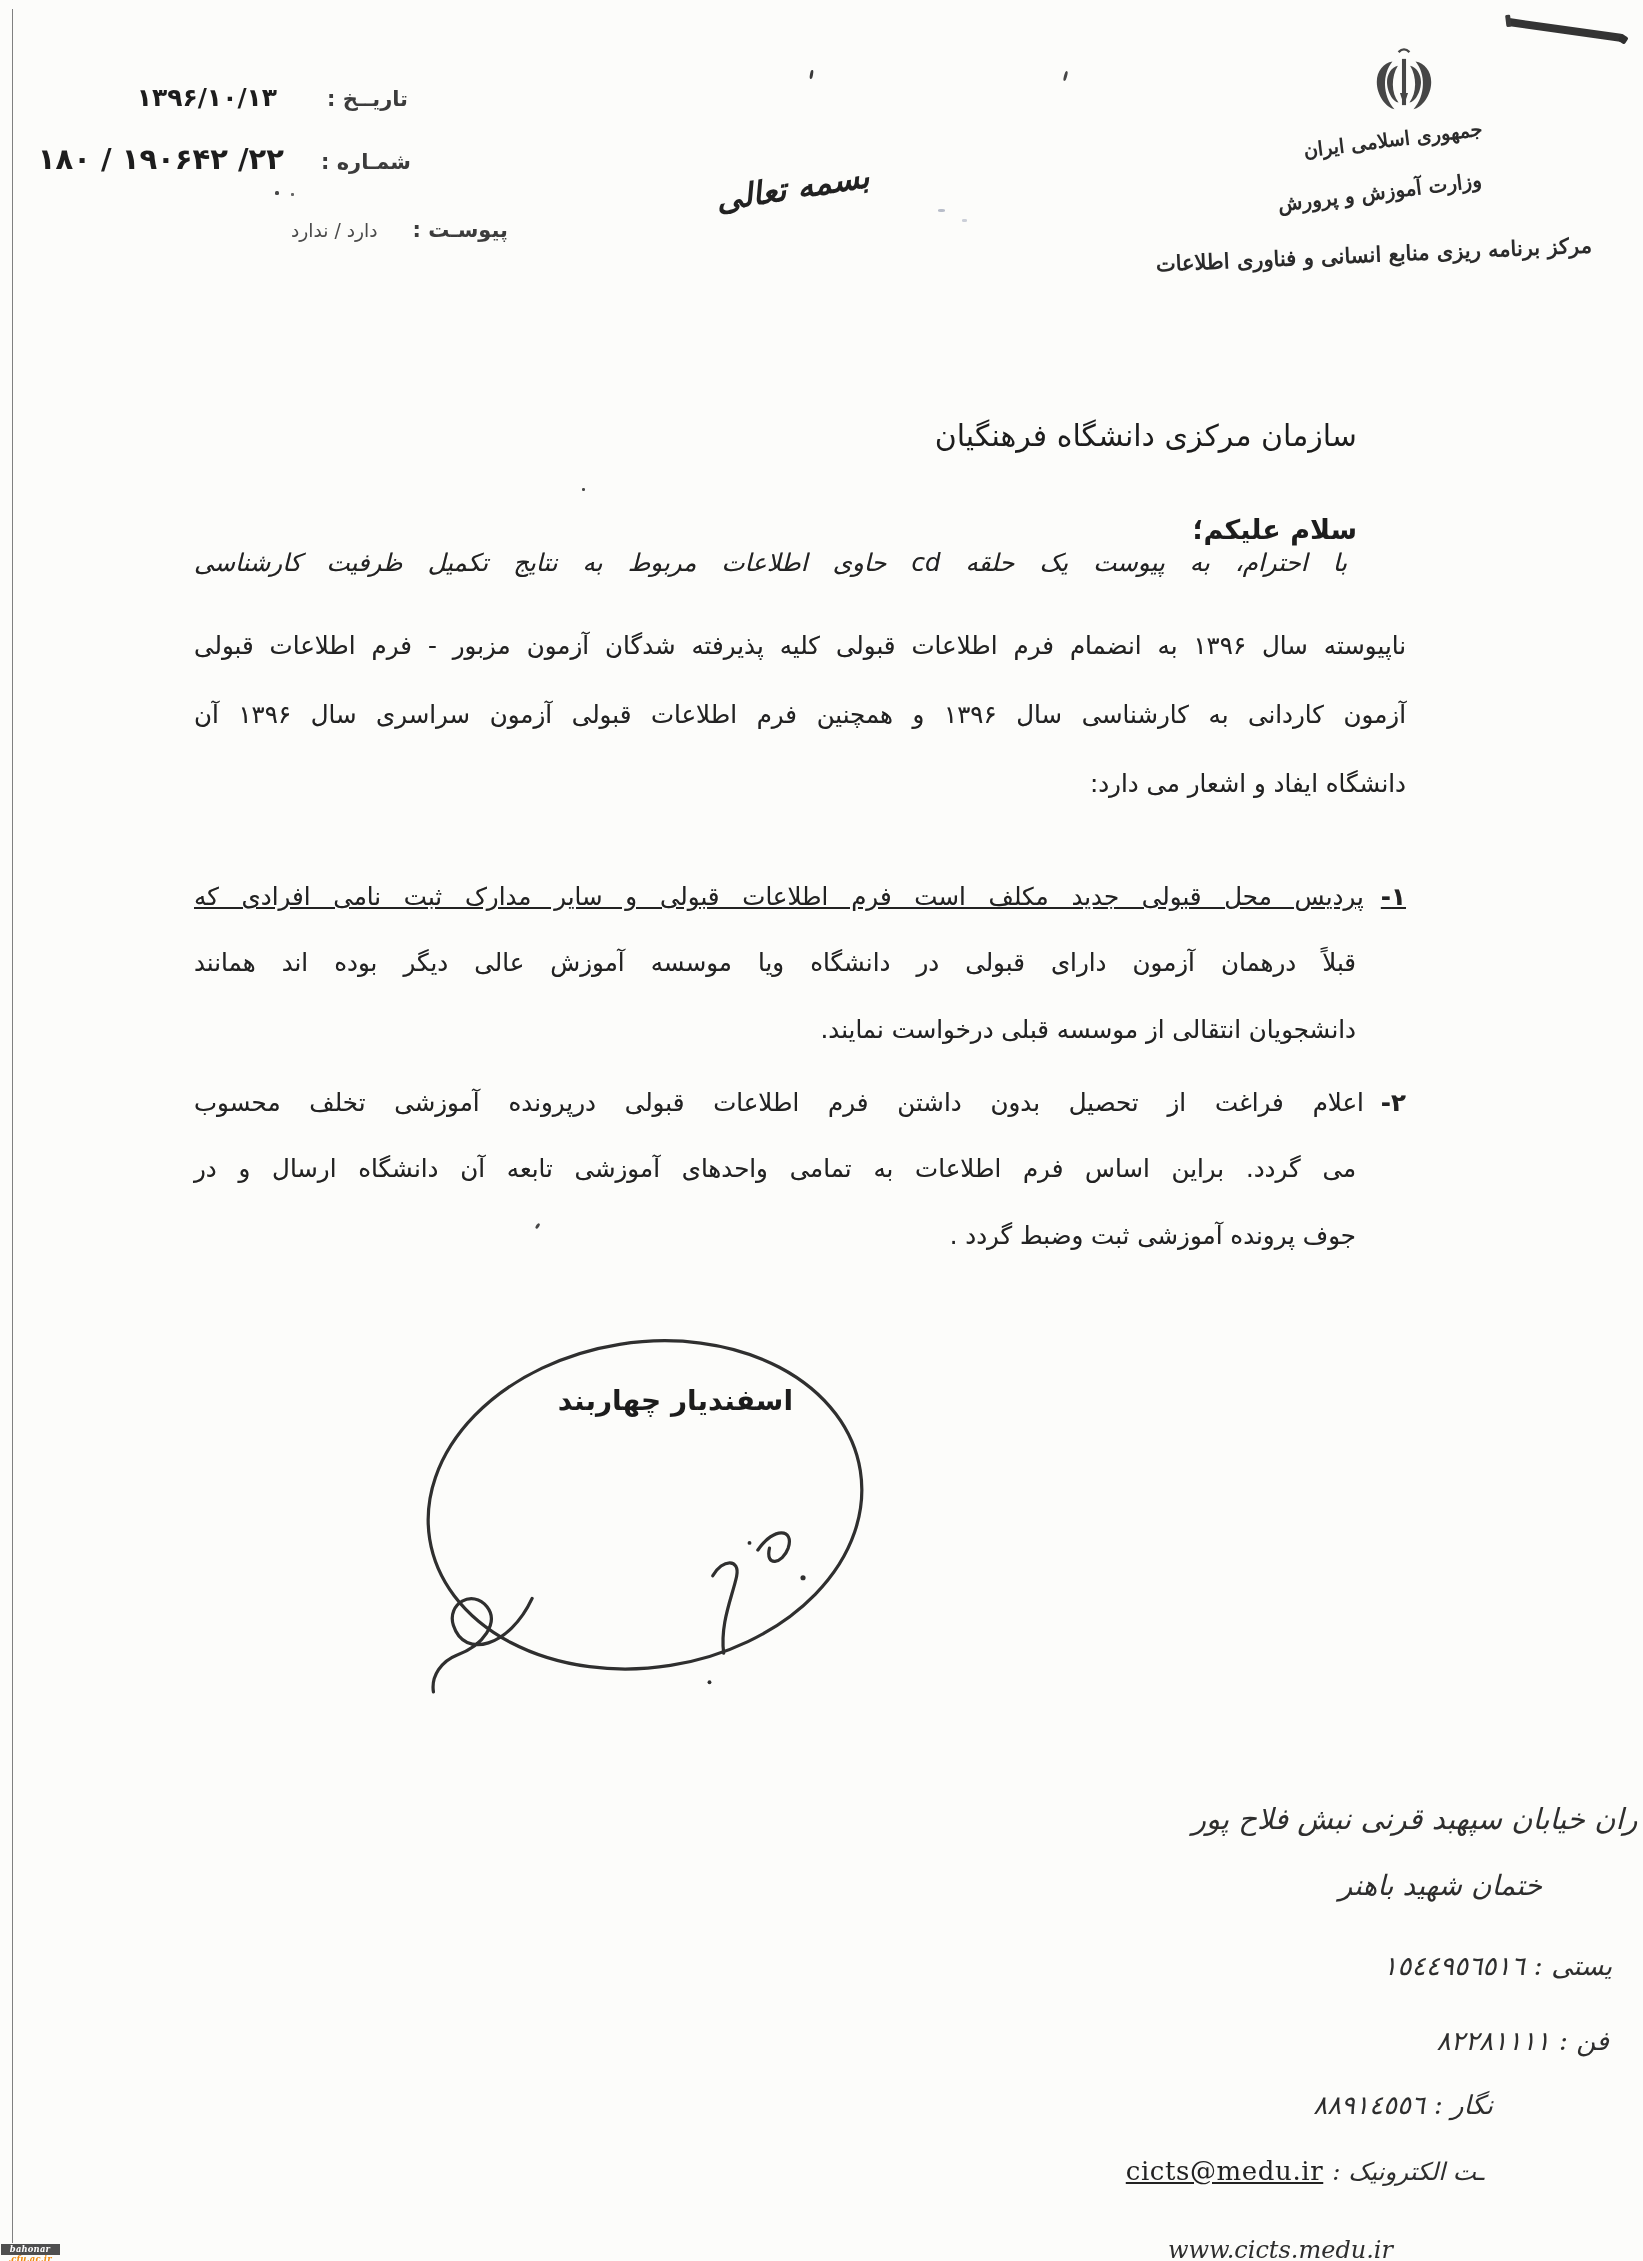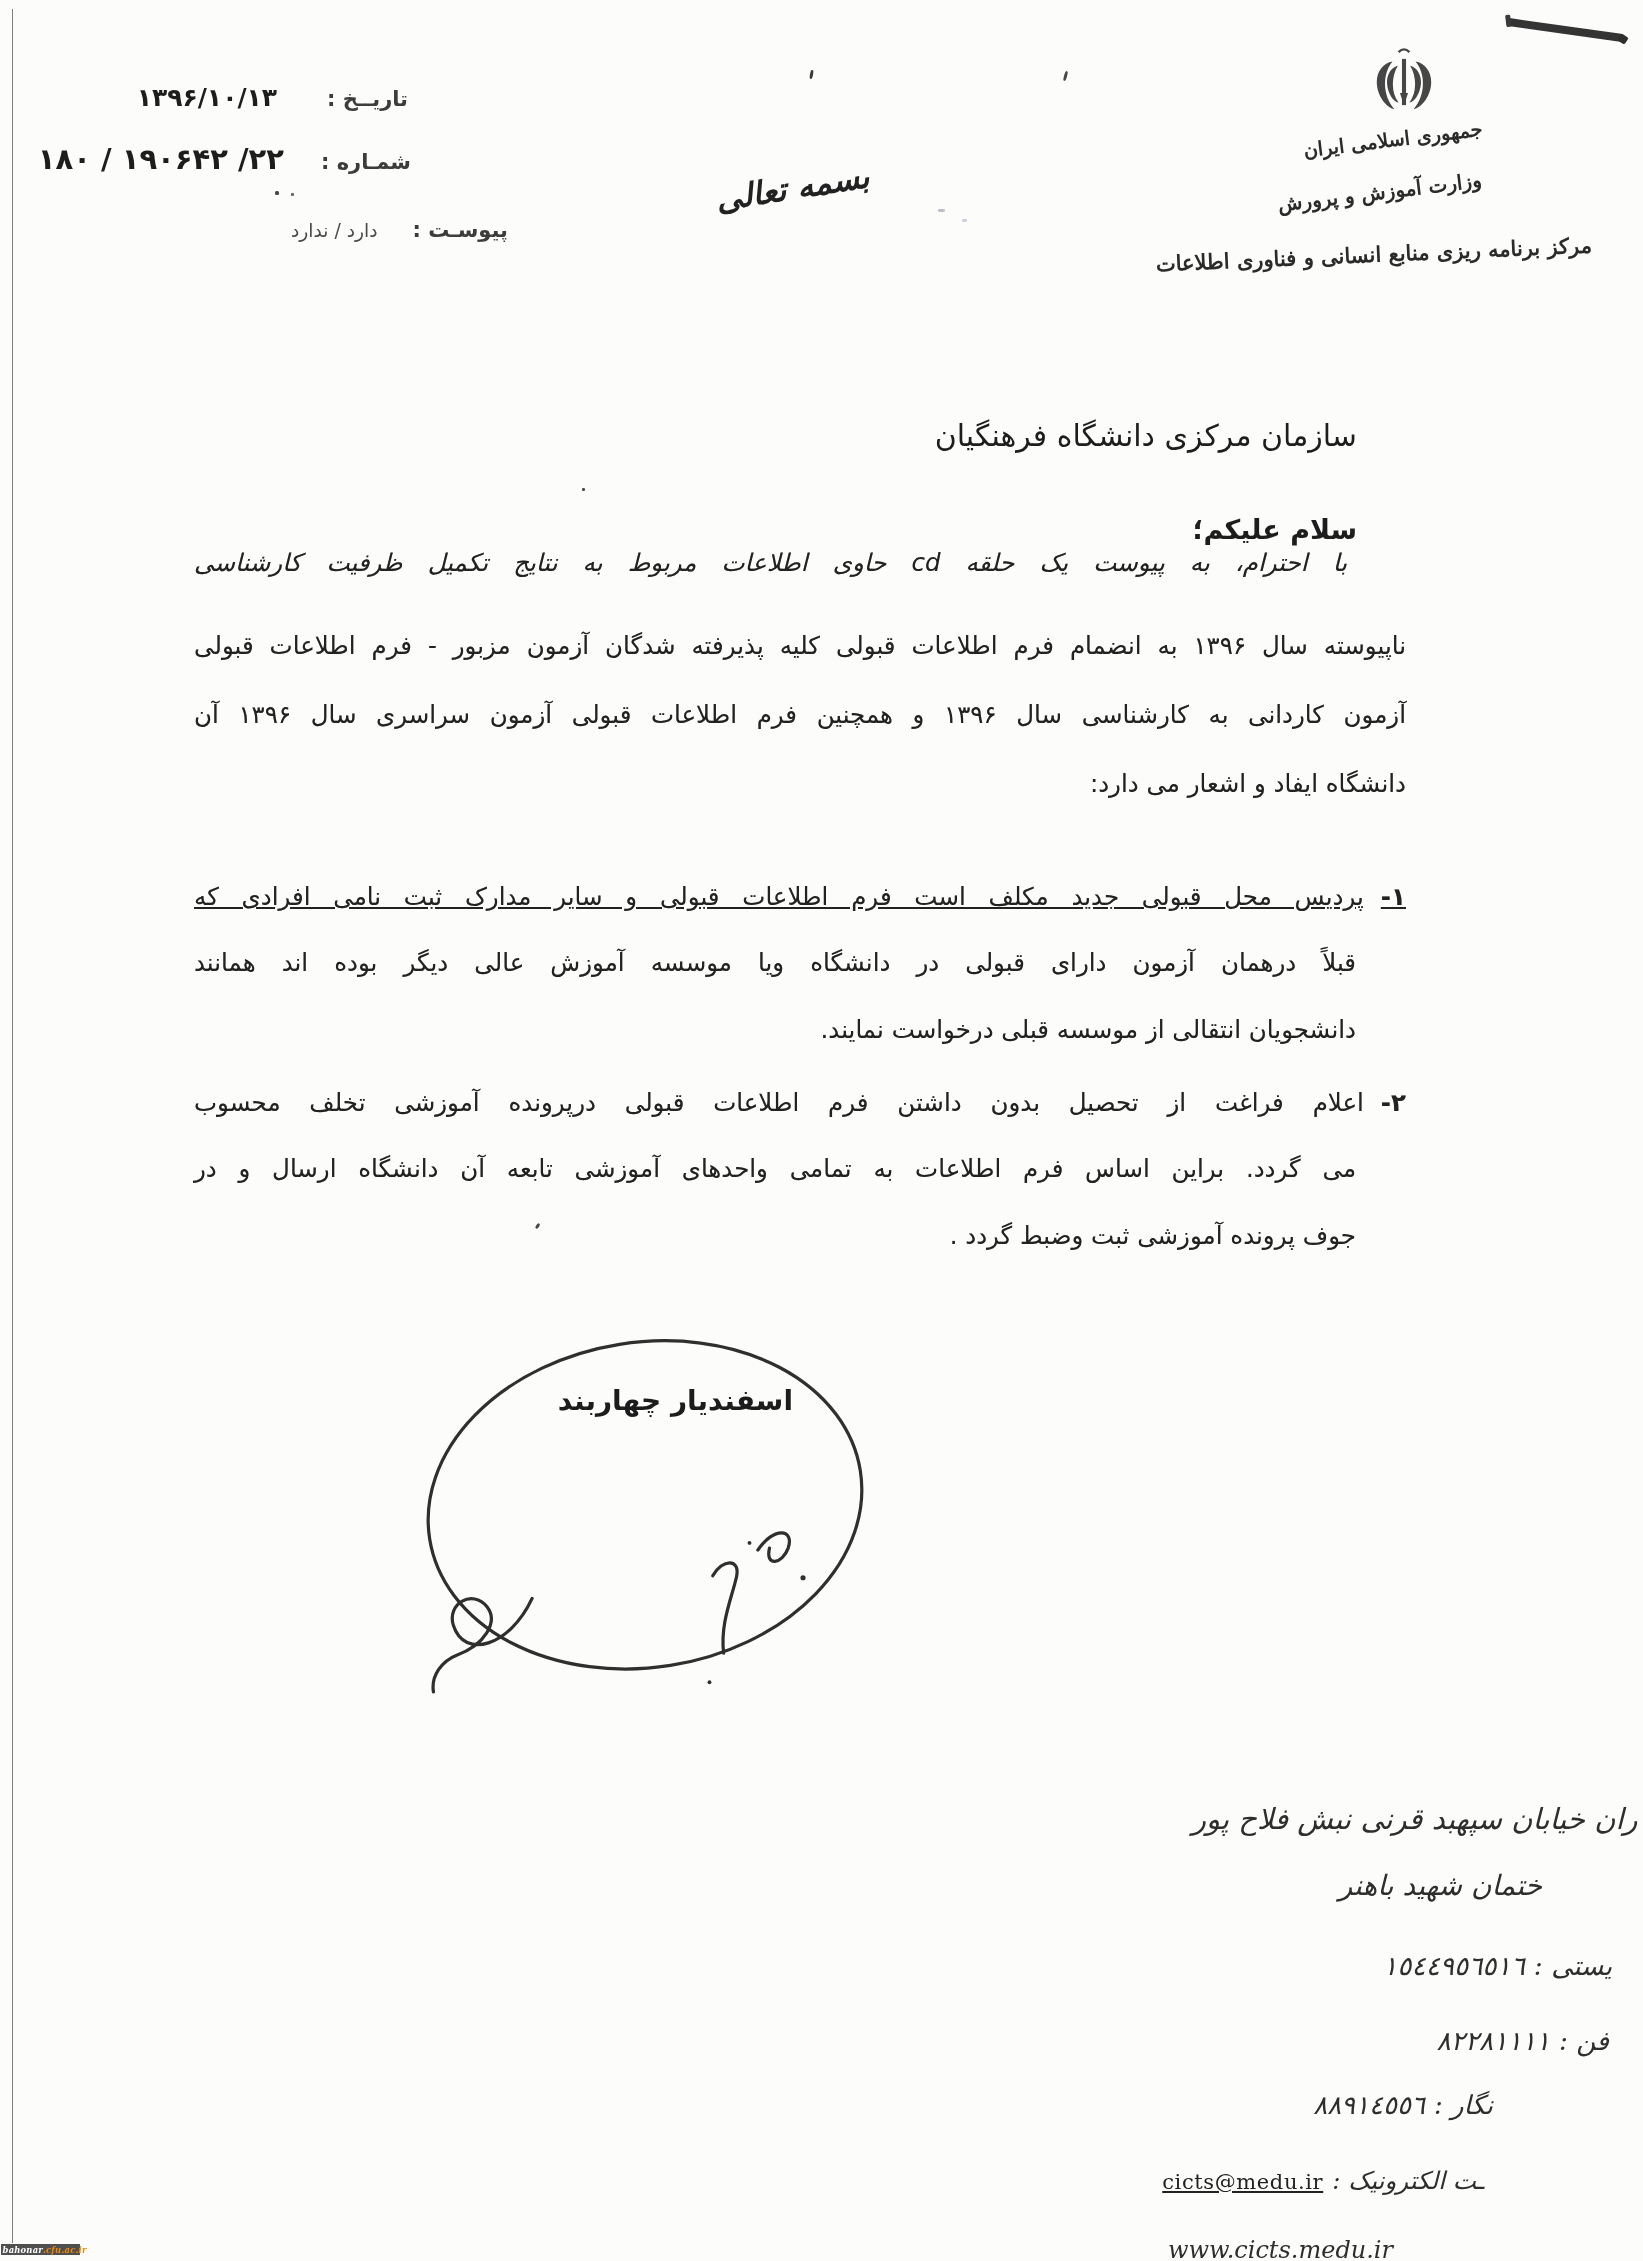--- a/index.html
+++ b/index.html
@@ -82,27 +82,27 @@
   .footer-line { position:absolute; font-family:"DejaVu Serif",serif; font-style:italic;
                  color:#2e2e2e; white-space:nowrap; display:flex; direction:rtl; align-items:baseline; gap:9px; }
   .f-address  { top:1802px; right:6.4px;  font-size:29px; }
   .f-building { top:1869px; right:102px; font-size:28px; }
   .f-postal   { top:1950px; right:32px;  font-size:26.4px; }
   .f-phone    { top:2025px; right:35px;  font-size:26.4px; }
   .f-fax      { top:2090px; right:151px; font-size:26px; }
   .f-email    { top:2156px; right:160px; font-size:24.5px; }
   .f-www      { top:2236px; right:251px; font-size:24px; }
   .email-value { font-style:normal; text-decoration:underline; direction:ltr; unicode-bidi:embed;
-                 font-size:21px; letter-spacing:0.6px; color:#222;margin-top:14px; }
-
-  
-  .watermark { left:0; top:2244px; width:80px; height:11px; background:rgba(60,60,60,.9);
+                 font-size:26px; letter-spacing:0.6px; color:#222; }
+
+  
+  .watermark { left:0; top:2244px; width:60px; height:11px; background:rgba(60,60,60,.9);
                display:flex; align-items:center; padding:0 2.6px;
                font-family:"DejaVu Serif",serif; font-style:italic; font-weight:bold; font-size:8.4px;
-               letter-spacing:0.2px; direction:ltr; }
+               letter-spacing:0.2px; direction:ltr;flex-direction:column; }
   .wm-white  { color:#ffffff; }
   .wm-orange { color:#f08a0d; }
 </style>
 </head>
 <body>
 
 <div class="abs scan-edge-line"></div>
 <div class="abs corner-mark"></div>
 <div class="speck sp1"></div>
 <div class="speck sp2"></div>

